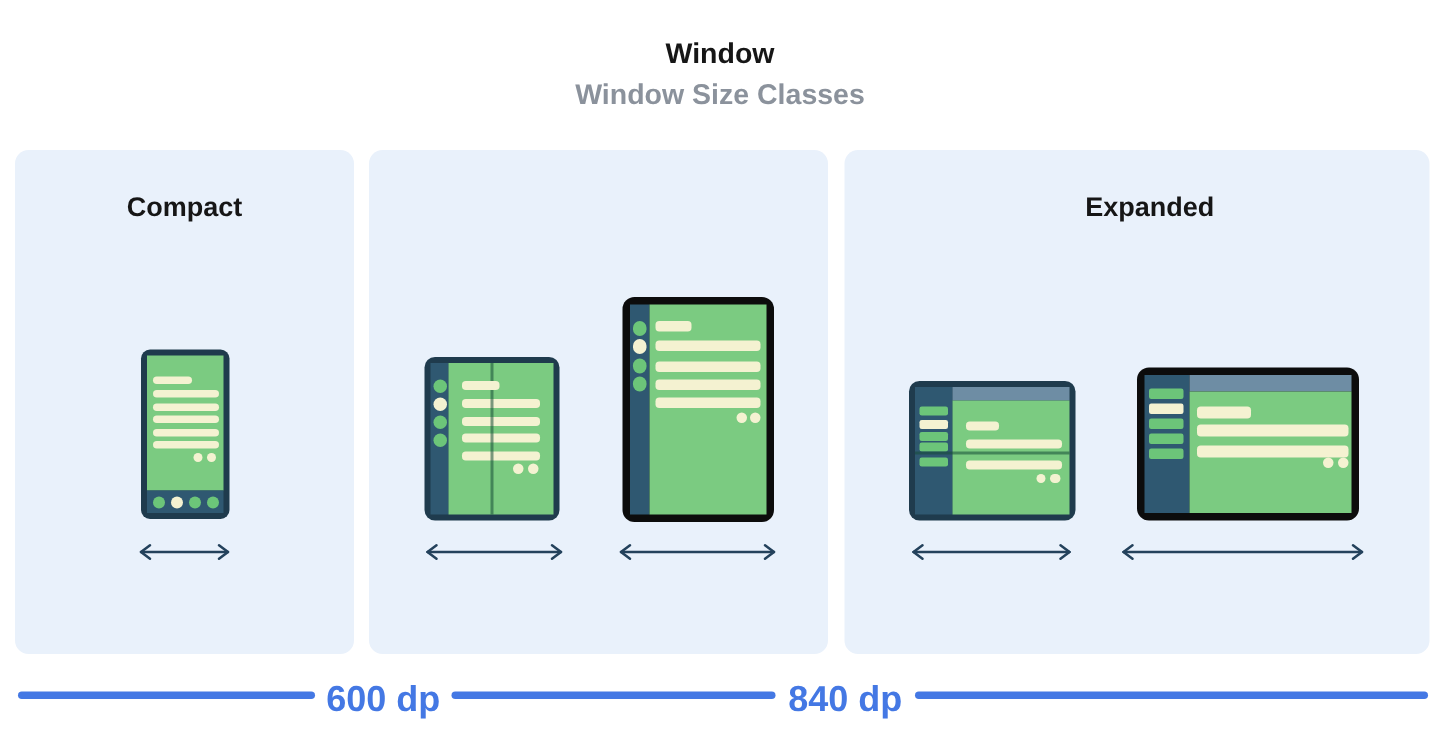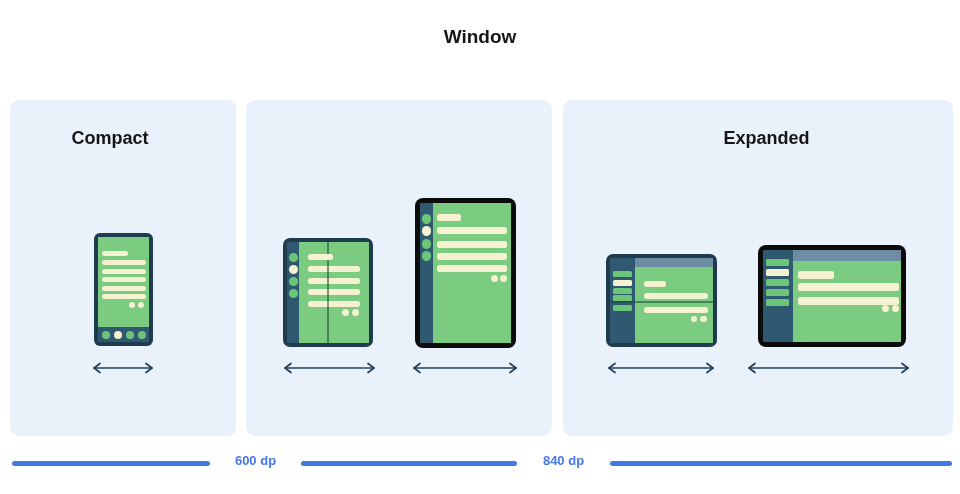--- a/index.html
+++ b/index.html
@@ -34,34 +34,35 @@
   .gdot{position:absolute;border-radius:50%;background:var(--accent-green);}
   .gdot.sel{background:var(--content-cream);}
   .ndot{width:8px;height:8px;border-radius:50%;background:var(--accent-green);}
   .ndot.sel{background:var(--content-cream);}
   .fold-v{position:absolute;width:2px;background:var(--fold-green);}
   .fold-h{position:absolute;height:2px;background:var(--fold-green);}
   svg.arrow{position:absolute;stroke:var(--arrow-navy);stroke-width:1.7;fill:none;
     stroke-linecap:round;stroke-linejoin:round;}
   .seg{position:absolute;top:461px;height:5px;border-radius:2.5px;background:var(--scale-blue);}
   .slabel{position:absolute;top:453px;height:22px;text-align:center;
-    font-size:13px;font-weight:bold;color:var(--scale-blue);}
+    font-size:24px;font-weight:bold;color:var(--scale-blue);}
 </style>
 </head>
 <body>
 
 <div class="canvas">
 
   <div class="t1">Window</div>
+  <div class="t2">Window Size Classes</div>
 
   <div class="panel" style="left:10px;width:226px"></div>
   <div class="panel" style="left:246px;width:306px"></div>
   <div class="panel" style="left:563px;width:390px"></div>
 
-  <div class="plabel" style="left:9px;width:202px">Compact</div>
+  <div class="plabel" style="left:22px;width:202px">Compact</div>
   <div class="plabel" style="left:563px;width:407px">Expanded</div>
 
   <div class="device navy" style="left:94px;top:233px;width:59px;height:113px;border-radius:6px">
     <div class="screen" style="left:4px;top:4px;width:51px;height:90px"></div>
     <div class="line" style="left:8px;top:18px;width:26px;height:5px"></div>
     <div class="line" style="left:8px;top:27px;width:44px;height:5px"></div>
     <div class="line" style="left:8px;top:35.5px;width:44px;height:5px"></div>
     <div class="line" style="left:8px;top:44px;width:44px;height:5px"></div>
     <div class="line" style="left:8px;top:52.5px;width:44px;height:5px"></div>
     <div class="line" style="left:8px;top:61px;width:44px;height:5px"></div>

